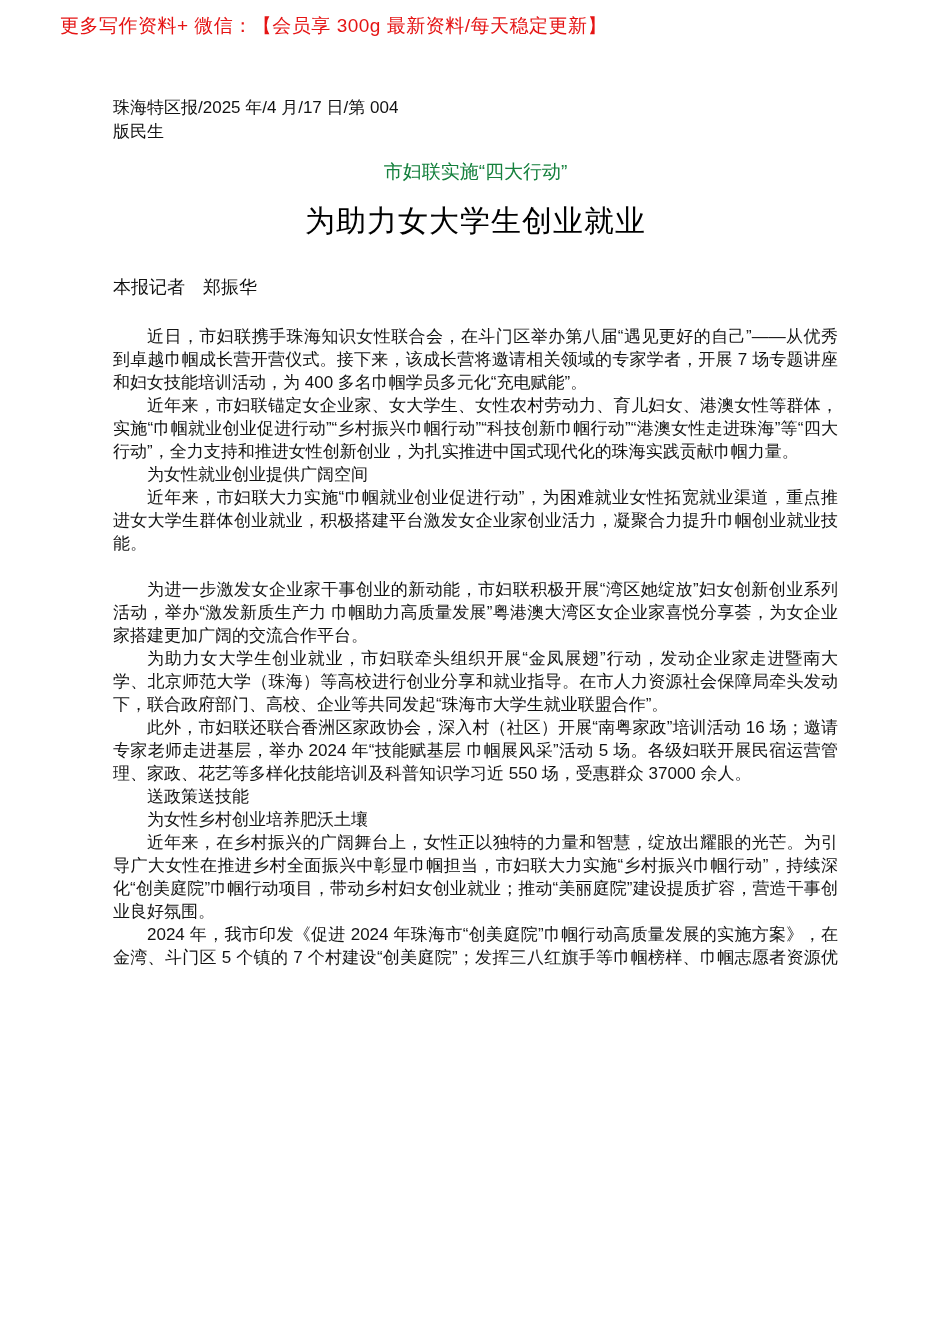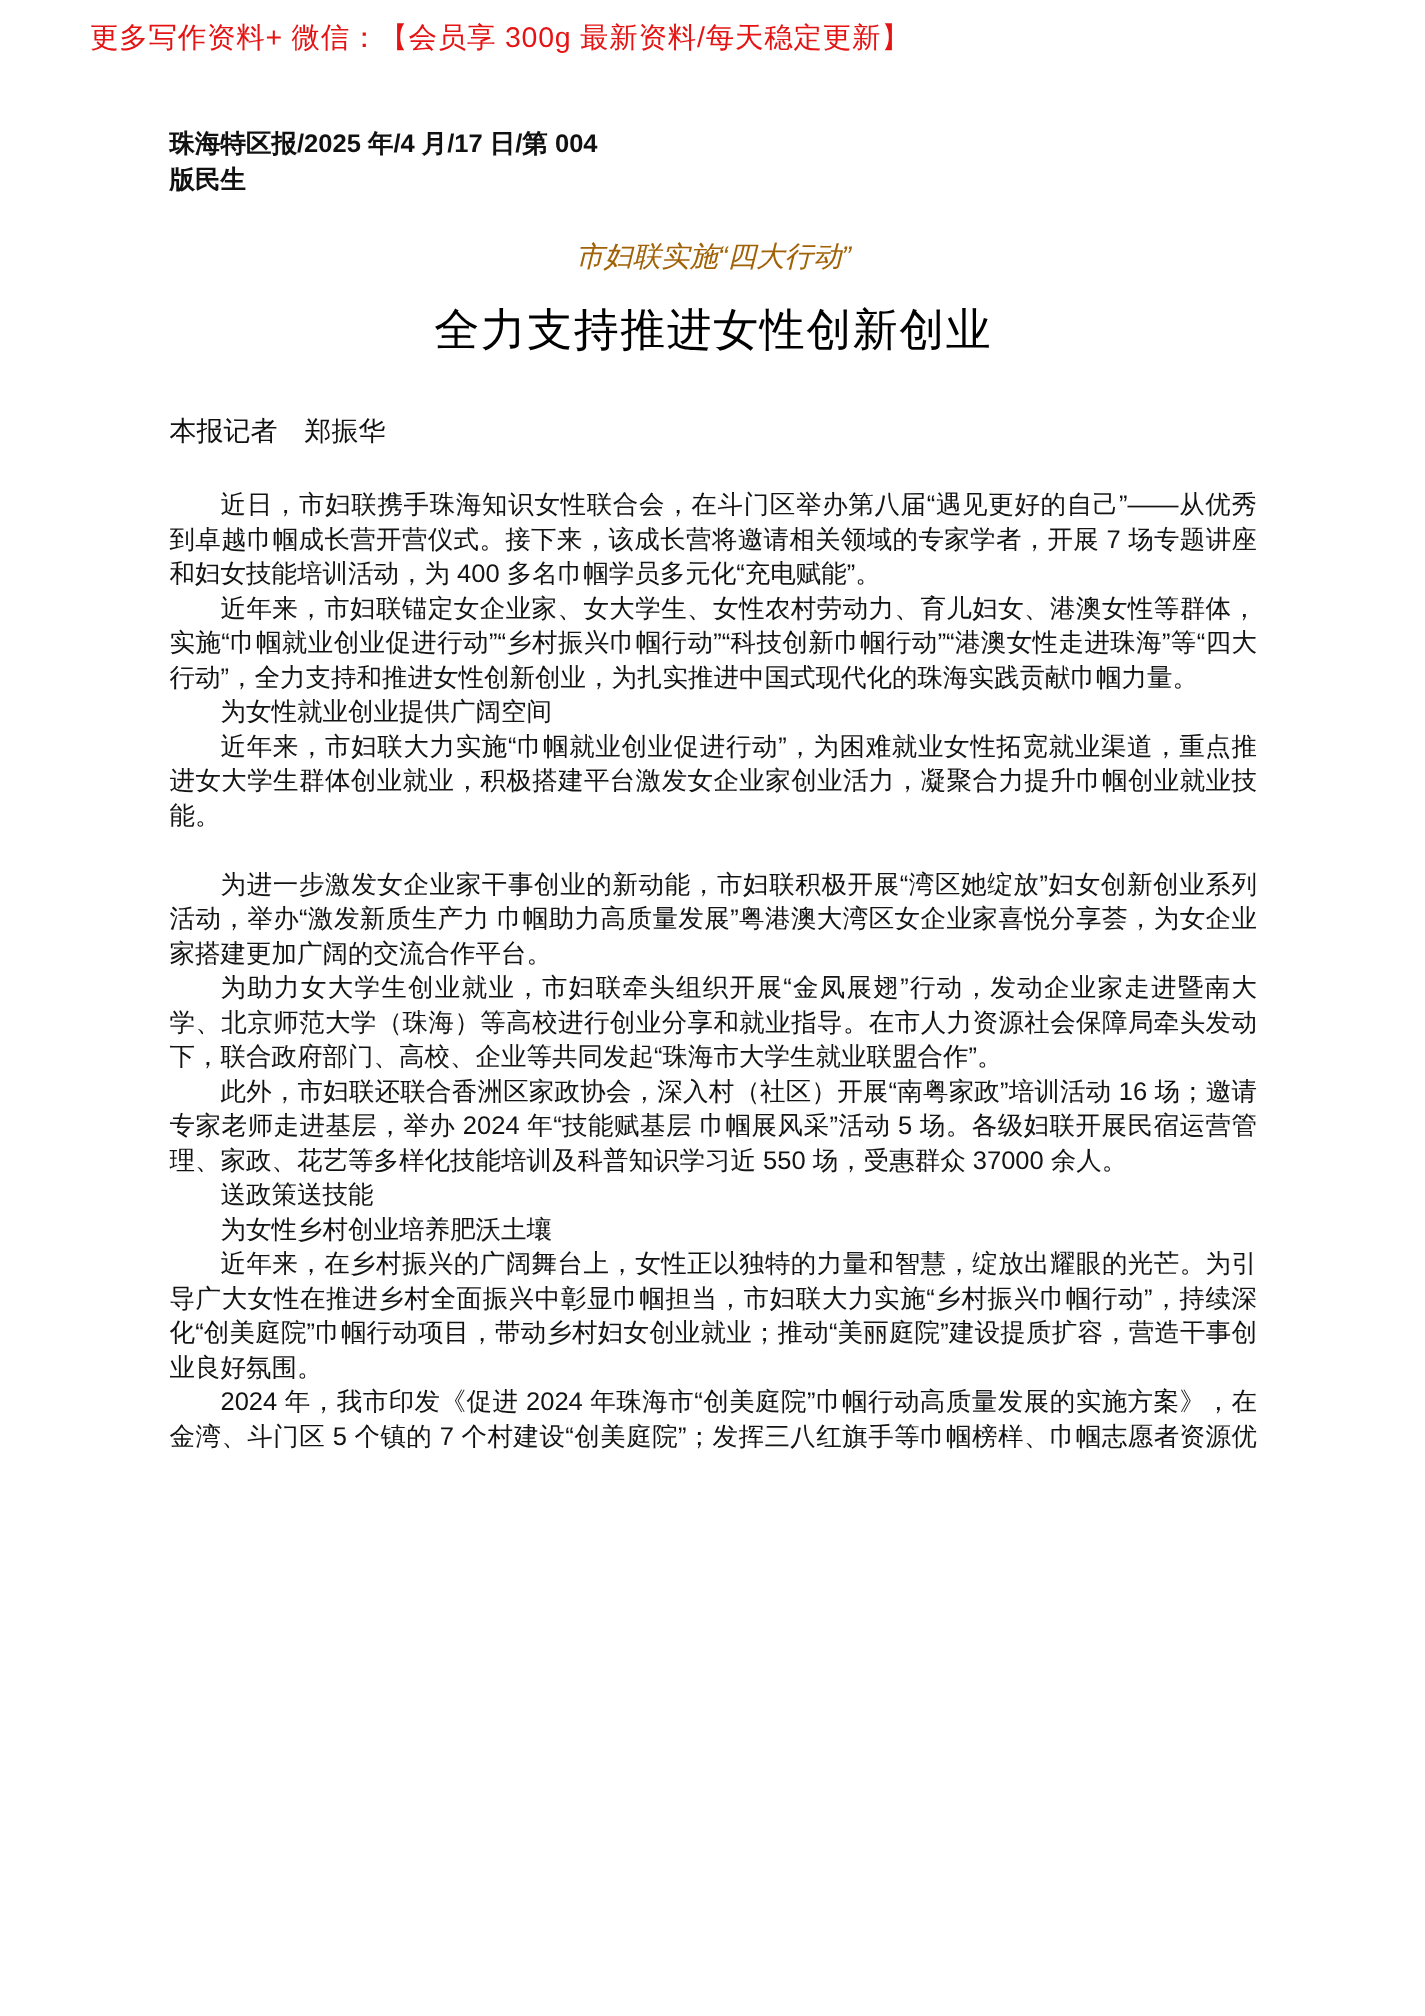--- a/index.html
+++ b/index.html
@@ -12,28 +12,28 @@
     overflow:hidden;
   }
   .banner{
     position:absolute;left:60px;top:14px;
     font-size:19px;line-height:24px;
     color:#e51414;
     letter-spacing:0.5px;
     white-space:nowrap;
   }
   .header-block{
-    position:absolute;left:113px;top:84px;
-    font-size:17px;line-height:24px;color:#111;font-weight:bold;
+    position:absolute;left:113px;top:96px;
+    font-size:17px;line-height:24px;color:#111;
   }
   .article{
     position:absolute;left:113px;top:160px;width:725px;
   }
   .subtitle{
-    text-align:center;font-size:19px;line-height:24px;color:#a16207;font-style:italic;
+    text-align:center;font-size:19px;line-height:24px;color:#15803d;
   }
   .title{
     text-align:center;font-size:30px;line-height:38px;
     margin-top:18px;color:#000;font-weight:500;letter-spacing:1px;
   }
   .byline{
     text-align:left;font-size:18px;line-height:23px;margin-top:36px;color:#111;
   }
   .body-text{
     margin-top:26px;
@@ -68,21 +68,21 @@
 
   <div class="banner">更多写作资料+ 微信：【会员享 300g 最新资料/每天稳定更新】</div>
 
   <div class="header-block">
     <div>珠海特区报/2025 年/4 月/17 日/第 004</div>
     <div>版民生</div>
   </div>
 
   <div class="article">
     <div class="subtitle">市妇联实施“四大行动”</div>
-    <div class="title">全力支持推进女性创新创业</div>
+    <div class="title">为助力女大学生创业就业</div>
     <div class="byline">本报记者　郑振华</div>
     <div class="body-text">
         <p class="body">近日，市妇联携手珠海知识女性联合会，在斗门区举办第八届“遇见更好的自己”——从优秀到卓越巾帼成长营开营仪式。接下来，该成长营将邀请相关领域的专家学者，开展 7 场专题讲座和妇女技能培训活动，为 400 多名巾帼学员多元化“充电赋能”。</p>
         <p class="body">近年来，市妇联锚定女企业家、女大学生、女性农村劳动力、育儿妇女、港澳女性等群体，实施“巾帼就业创业促进行动”“乡村振兴巾帼行动”“科技创新巾帼行动”“港澳女性走进珠海”等“四大行动”，全力支持和推进女性创新创业，为扎实推进中国式现代化的珠海实践贡献巾帼力量。</p>
         <p class="subhead">为女性就业创业提供广阔空间</p>
         <p class="body">近年来，市妇联大力实施“巾帼就业创业促进行动”，为困难就业女性拓宽就业渠道，重点推进女大学生群体创业就业，积极搭建平台激发女企业家创业活力，凝聚合力提升巾帼创业就业技能。</p>
         <p class="spacer"></p>
         <p class="body">为进一步激发女企业家干事创业的新动能，市妇联积极开展“湾区她绽放”妇女创新创业系列活动，举办“激发新质生产力 巾帼助力高质量发展”粤港澳大湾区女企业家喜悦分享荟，为女企业家搭建更加广阔的交流合作平台。</p>
         <p class="body">为助力女大学生创业就业，市妇联牵头组织开展“金凤展翅”行动，发动企业家走进暨南大学、北京师范大学（珠海）等高校进行创业分享和就业指导。在市人力资源社会保障局牵头发动下，联合政府部门、高校、企业等共同发起“珠海市大学生就业联盟合作”。</p>
         <p class="body">此外，市妇联还联合香洲区家政协会，深入村（社区）开展“南粤家政”培训活动 16 场；邀请专家老师走进基层，举办 2024 年“技能赋基层 巾帼展风采”活动 5 场。各级妇联开展民宿运营管理、家政、花艺等多样化技能培训及科普知识学习近 550 场，受惠群众 37000 余人。</p>

